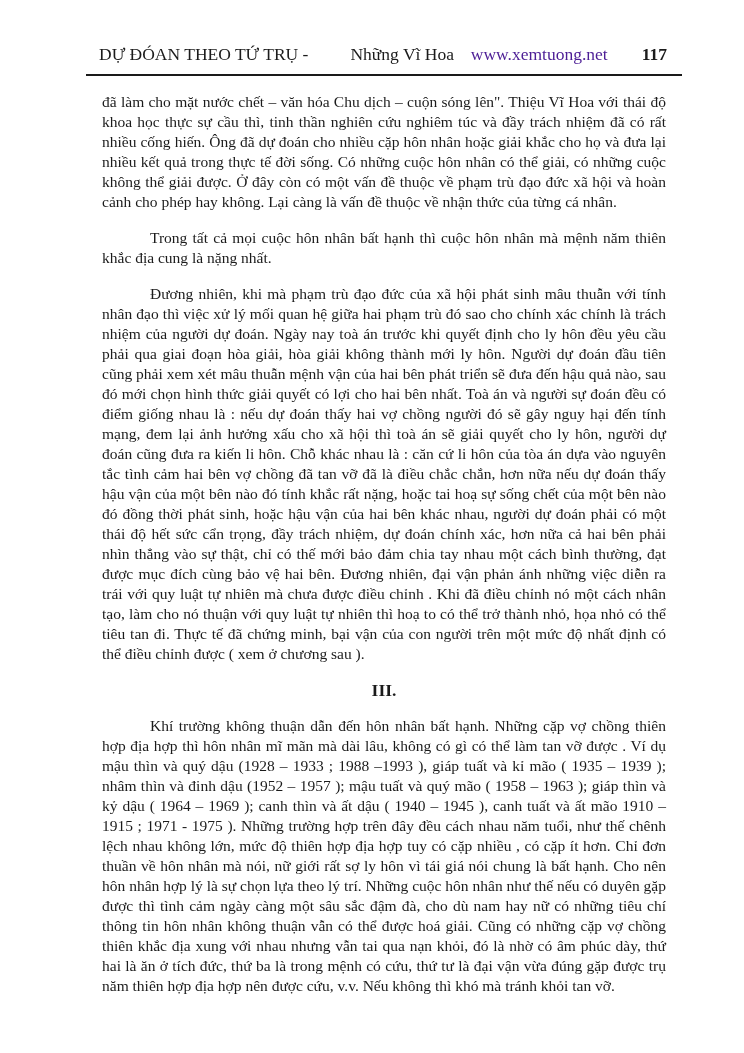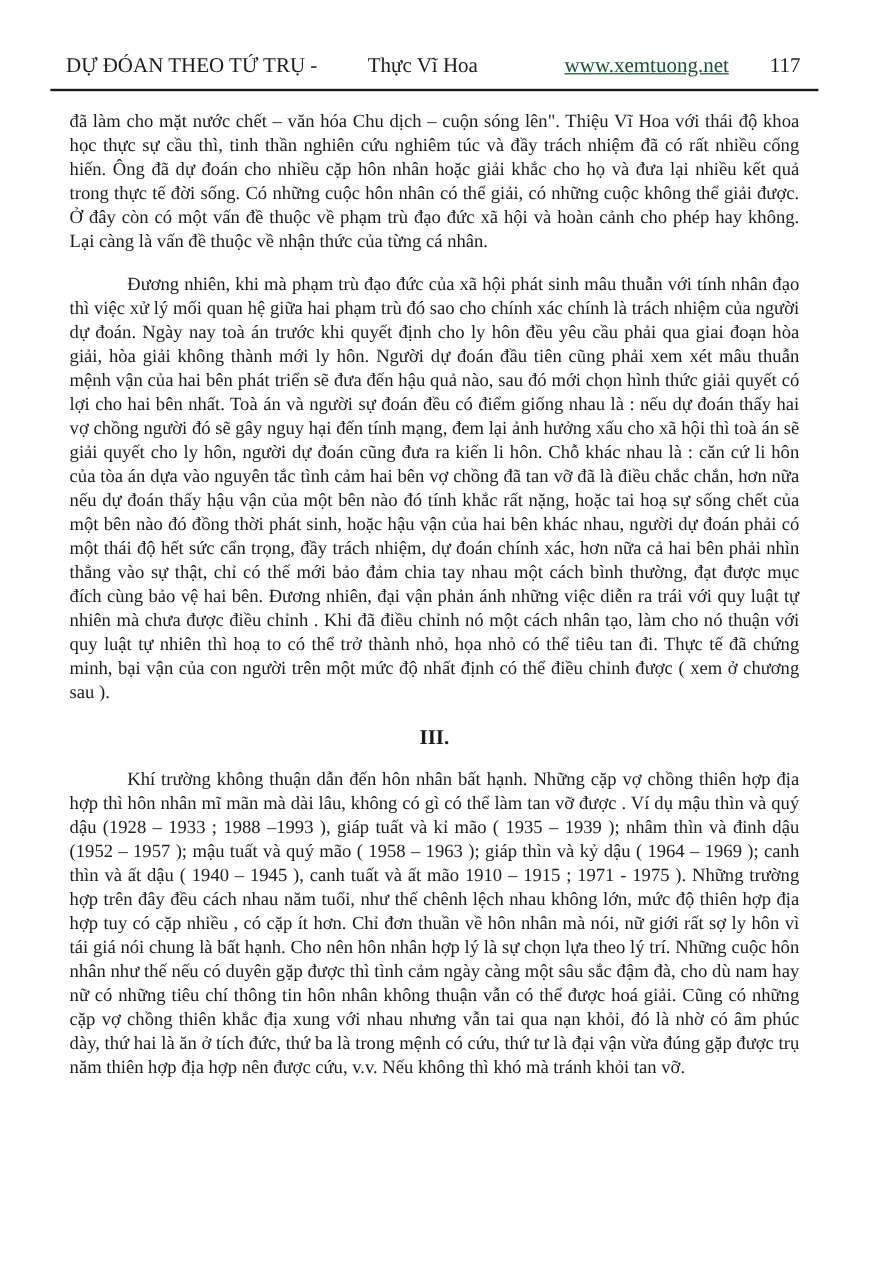--- a/index.html
+++ b/index.html
@@ -6,39 +6,38 @@
   body {
     width: 744px; height: 1053px;
     background: #ffffff;
     font-family: "Liberation Serif", "DejaVu Serif", serif;
     color: #1b1b1b;
     overflow: hidden;
   }
   .page {
     box-sizing: border-box;
     width: 744px; height: 1053px;
-    padding: 44px 62px 0 42px;
+    padding: 44px 62px 0 86px;
     background: #ffffff;
   }
   .hdr {
     display: flex;
     align-items: baseline;
     font-size: 17.5px;
     padding-left: 13px;
     padding-right: 15px;
     white-space: nowrap;
   }
   .hdr .author { margin-left: 42px; }
   .hdr .spacer { flex: 1; }
   .hdr .website {
-    text-decoration: underline;
-    color: #14532d;
+    color: #4c1d95;
     cursor: pointer;
   }
-  .hdr .pagenum { margin-left: 34px; }
+  .hdr .pagenum { margin-left: 34px; font-weight: bold; }
   .divider {
     border: none;
     border-top: 2px solid #1a1a1a;
     margin: 9px 0 13px 0;
   }
   .bodytext {
     font-size: 15.5px;
     line-height: 20px;
     text-align: justify;
   }
@@ -54,30 +53,31 @@
     margin: 15px 0 13px 0;
   }
 </style>
 </head>
 <body>
 
 <div class="page">
 
   <div class="hdr">
     <span>DỰ ĐÓAN THEO TỨ TRỤ -</span>
-    <span class="author">Thực Vĩ  Hoa</span>
+    <span class="author">Những Vĩ  Hoa</span>
     <span class="spacer"></span>
     <a class="website">www.xemtuong.net</a>
     <span class="pagenum">117</span>
   </div>
 
   <hr class="divider">
 
   <div class="bodytext">
     <p>đã làm cho mặt nước chết – văn hóa Chu dịch – cuộn sóng lên". Thiệu Vĩ Hoa với thái độ khoa học thực sự cầu thì, tinh thần nghiên cứu nghiêm túc và đầy trách nhiệm đã có rất nhiều cống hiến. Ông đã dự đoán cho nhiều cặp hôn nhân hoặc giải khắc cho họ và đưa lại nhiều kết quả trong thực tế đời sống. Có những cuộc hôn nhân có thể giải, có những cuộc không thể giải được. Ở đây còn có một vấn đề thuộc về phạm trù đạo đức xã hội và hoàn cảnh cho phép hay không. Lại càng là vấn đề thuộc về nhận thức của từng cá nhân.</p>
+    <p class="indent">Trong tất cả mọi cuộc hôn nhân bất hạnh thì cuộc hôn nhân mà mệnh năm thiên khắc địa cung là nặng nhất.</p>
     <p class="indent">Đương nhiên, khi mà phạm trù đạo đức của xã hội phát sinh mâu thuẫn với tính nhân đạo thì việc xử lý mối quan hệ giữa hai phạm trù đó sao cho chính xác chính là trách nhiệm của người dự đoán. Ngày nay toà án trước khi quyết định cho ly hôn đều yêu cầu phải qua giai đoạn hòa giải, hòa giải không thành mới ly hôn. Người dự đoán đầu tiên cũng phải xem xét mâu thuẫn mệnh vận của hai bên phát triển sẽ đưa đến hậu quả nào, sau đó mới chọn hình thức giải quyết có lợi cho hai bên nhất. Toà án và người sự đoán đều có điểm giống nhau là : nếu dự đoán thấy hai vợ chồng người đó sẽ gây nguy hại đến tính mạng, đem lại ảnh hưởng xấu cho xã hội thì toà án sẽ giải quyết cho ly hôn, người dự đoán cũng đưa ra kiến li hôn. Chỗ khác nhau là : căn cứ li hôn của tòa án dựa vào nguyên tắc tình cảm hai bên vợ chồng đã tan vỡ đã là điều chắc chắn, hơn nữa nếu dự đoán thấy hậu vận của một bên nào đó tính khắc rất nặng, hoặc tai hoạ sự sống chết của một bên nào đó đồng thời phát sinh, hoặc hậu vận của hai bên khác nhau, người dự đoán phải có một thái độ hết sức cẩn trọng, đầy trách nhiệm, dự đoán chính xác, hơn nữa cả hai bên phải nhìn thẳng vào sự thật, chỉ có thế mới bảo đảm chia tay nhau một cách bình thường, đạt được mục đích cùng bảo vệ hai bên. Đương nhiên, đại vận phản ánh những việc diễn ra trái với quy luật tự nhiên mà chưa được điều chỉnh . Khi đã điều chỉnh nó một cách nhân tạo, làm cho nó thuận với quy luật tự nhiên thì hoạ to có thể trở thành nhỏ, họa nhỏ có thể tiêu tan đi. Thực tế đã chứng minh, bại vận của con người trên một mức độ nhất định có thể điều chỉnh được ( xem ở chương sau ).</p>
 
     <h2 class="heading">
       <span>III.</span>
     </h2>
 
     <p class="indent">Khí trường không thuận dẫn đến hôn nhân bất hạnh. Những cặp vợ chồng thiên hợp địa hợp thì hôn nhân mĩ mãn mà dài lâu, không có gì có thể làm tan vỡ được . Ví dụ mậu thìn và quý dậu (1928 – 1933 ; 1988 –1993 ), giáp tuất và kỉ mão ( 1935 – 1939 ); nhâm thìn và đinh dậu (1952 – 1957 ); mậu tuất và quý mão ( 1958 – 1963 ); giáp thìn và kỷ dậu ( 1964 – 1969 ); canh thìn và ất dậu ( 1940 – 1945 ), canh tuất và ất mão 1910 – 1915 ; 1971 - 1975 ). Những trường hợp trên đây đều cách nhau năm tuổi, như thế chênh lệch nhau không lớn, mức độ thiên hợp địa hợp tuy có cặp nhiều , có cặp ít hơn. Chỉ đơn thuần về hôn nhân mà nói, nữ giới rất sợ ly hôn vì tái giá nói chung là bất hạnh. Cho nên hôn nhân hợp lý là sự chọn lựa theo lý trí. Những cuộc hôn nhân như thế nếu có duyên gặp được thì tình cảm ngày càng một sâu sắc đậm đà, cho dù nam hay nữ có những tiêu chí thông tin hôn nhân không thuận vẫn có thể được hoá giải. Cũng có những cặp vợ chồng thiên khắc địa xung với nhau nhưng vẫn tai qua nạn khỏi, đó là nhờ có âm phúc dày, thứ hai là ăn ở tích đức, thứ ba là trong mệnh có cứu, thứ tư là đại vận vừa đúng gặp được trụ năm thiên hợp địa hợp nên được cứu, v.v. Nếu không thì khó mà tránh khỏi tan vỡ.</p>
   </div>
 
 </div>

